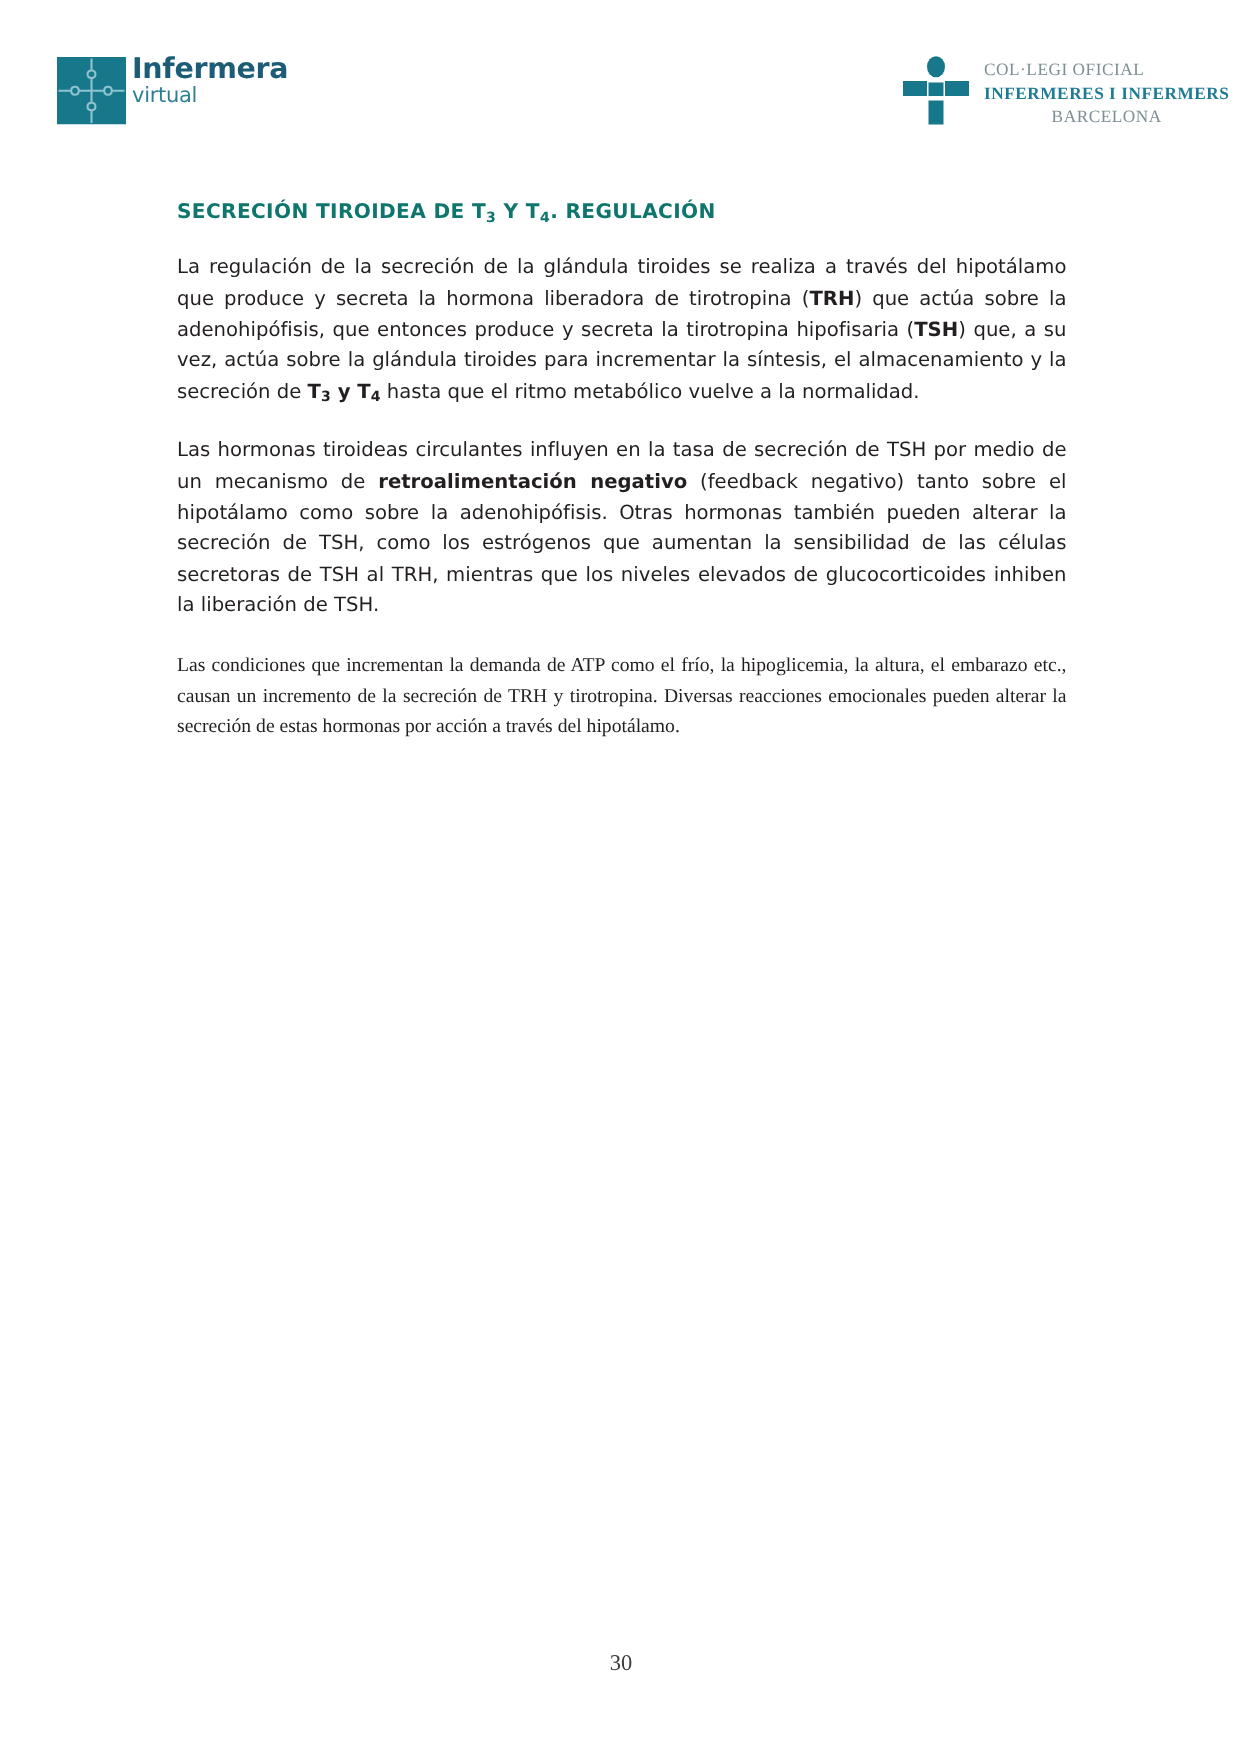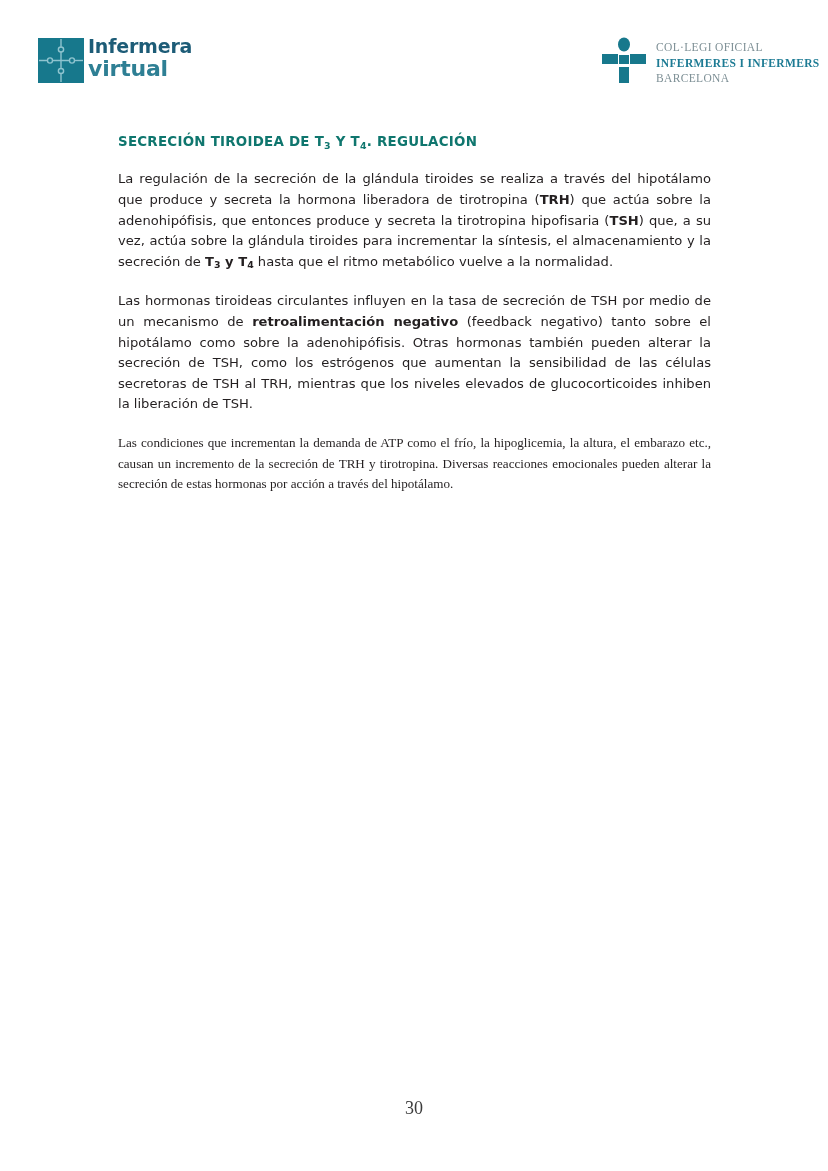--- a/index.html
+++ b/index.html
@@ -47,22 +47,22 @@
   .logo-left-line1 {
     font-family: "DejaVu Sans", sans-serif;
     font-size: 19px;
     font-weight: 600;
     color: #1d5c77;
     letter-spacing: -0.2px;
     display: block;
   }
   .logo-left-line2 {
     font-family: "DejaVu Sans", sans-serif;
-    font-size: 22px;
-    font-weight: 700;
+    font-size: 14px;
+    font-weight: 400;
     color: #2e7f94;
     letter-spacing: -0.2px;
     display: block;
   }
 
   
   .logo-right {
     position: absolute;
     left: 598px;
     top: 36px;
@@ -81,21 +81,21 @@
     line-height: 1.35;
     font-family: "Liberation Serif", serif;
   }
   .logo-right-words span {
     display: block;
     font-size: 11.5px;
     letter-spacing: 0.35px;
   }
   .lr-1 { color: #7d8f95; }
   .lr-2 { color: #1d7b94; font-weight: 700; }
-  .lr-3 { color: #7d8f95; }
+  .lr-3 { color: #7d8f95; text-align: center; }
 
   
   .article {
     position: absolute;
     left: 118px;
     top: 133px;
     width: 593px;
   }
   .doc-title {
     font-family: "DejaVu Sans", sans-serif;
@@ -133,21 +133,21 @@
   
   .footer {
     position: absolute;
     left: 0;
     top: 1098px;
     width: 828px;
     text-align: center;
   }
   .page-number {
     font-family: "Liberation Serif", serif;
-    font-size: 18px;
+    font-size: 15px;
     color: #3b3b3b;
   }
 </style>
 </head>
 <body>
 
 <div class="page">
 
   <div class="header">
 

